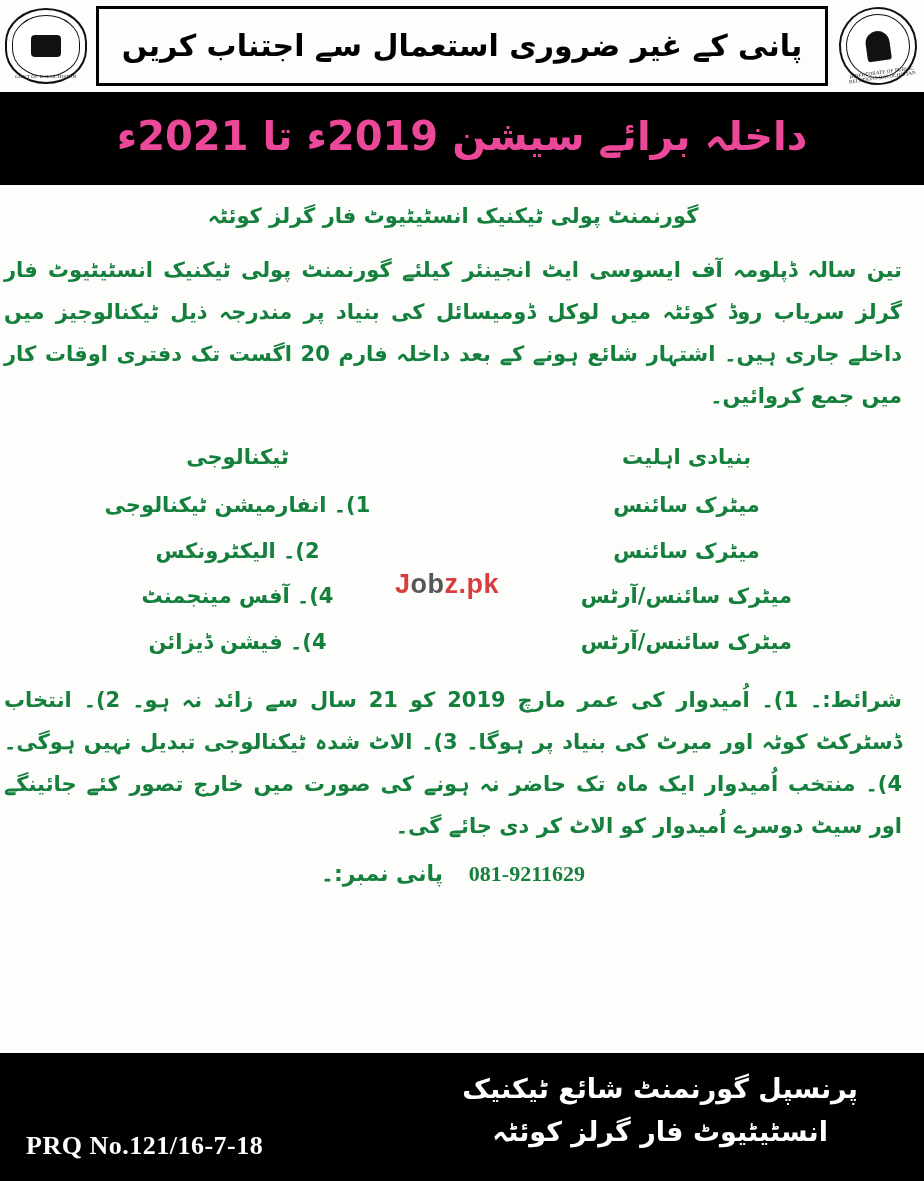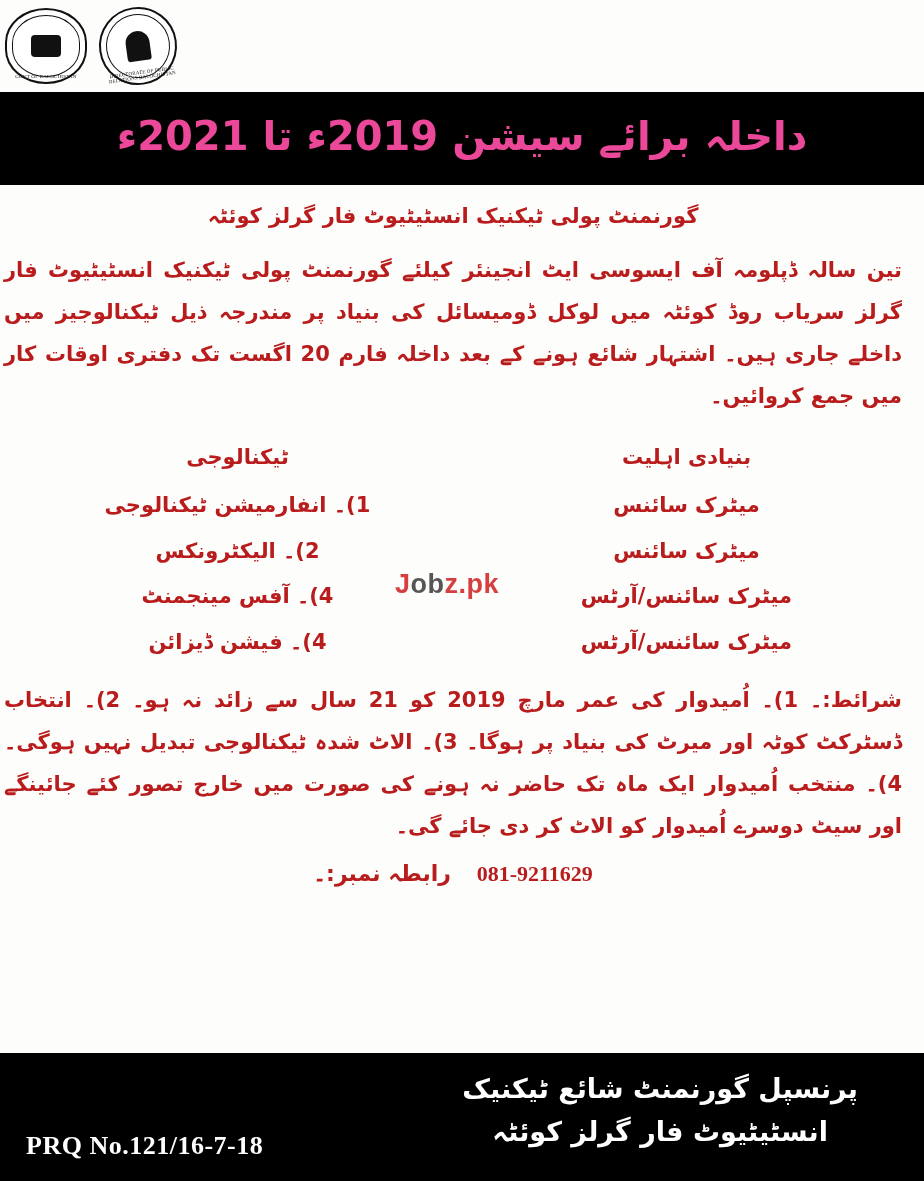--- a/index.html
+++ b/index.html
@@ -113,21 +113,21 @@
     font-size: 40px;
     font-weight: bold;
     line-height: 1.35;
   }
 
   
   .doc-body {
     padding: 16px 22px 0 4px;
     direction: rtl;
     font-family: "DejaVu Sans", sans-serif;
-    color: #b91c1c;
+    color: #15803d;
   }
   .institute-line {
     text-align: center;
     font-size: 21px;
     font-weight: bold;
     margin-bottom: 16px;
     line-height: 1.5;
   }
   .intro-para {
     font-size: 21px;
@@ -236,20 +236,23 @@
 <div class="page">
 
   <div class="top-banner">
     <div class="logo-left">
       <div class="logo-seal">
         <div class="seal-core"></div>
         <div class="seal-caption">GOVT OF BALOCHISTAN</div>
       </div>
     </div>
 
+    <div class="slogan-box">
+      <div class="slogan-text">پانی کے غیر ضروری استعمال سے اجتناب کریں</div>
+    </div>
 
     <div class="logo-right">
       <div class="logo-seal">
         <div class="seal-core"></div>
         <div class="seal-caption">DIRECTORATE OF PUBLIC RELATIONS BALOCHISTAN</div>
       </div>
     </div>
   </div>
 
   <div class="title-bar">
@@ -284,21 +287,21 @@
           <td class="col-elig">میٹرک سائنس/آرٹس</td>
           <td class="col-tech">4)۔ فیشن ڈیزائن</td>
         </tr>
       </tbody>
     </table>
 
     <p class="conditions">شرائط:۔ 1)۔ اُمیدوار کی عمر مارچ 2019 کو 21 سال سے زائد نہ ہو۔ 2)۔ انتخاب ڈسٹرکٹ کوٹہ اور میرٹ کی بنیاد پر ہوگا۔ 3)۔ الاٹ شدہ ٹیکنالوجی تبدیل نہیں ہوگی۔ 4)۔ منتخب اُمیدوار ایک ماہ تک حاضر نہ ہونے کی صورت میں خارج تصور کئے جائینگے اور سیٹ دوسرے اُمیدوار کو الاٹ کر دی جائے گی۔</p>
 
     <div class="contact-line">
       <span class="num">081-9211629</span>
-      <span>رابطہ نمبر:۔</span>
+      <span>پانی نمبر:۔</span>
     </div>
   </div>
 
   <div class="watermark">
     <span>J</span><span class="wm-dark">ob</span><span>z.pk</span>
   </div>
 
   <div class="footer-bar">
     <div class="footer-prq">PRQ   No.121/16-7-18</div>
     <div class="footer-signature">

